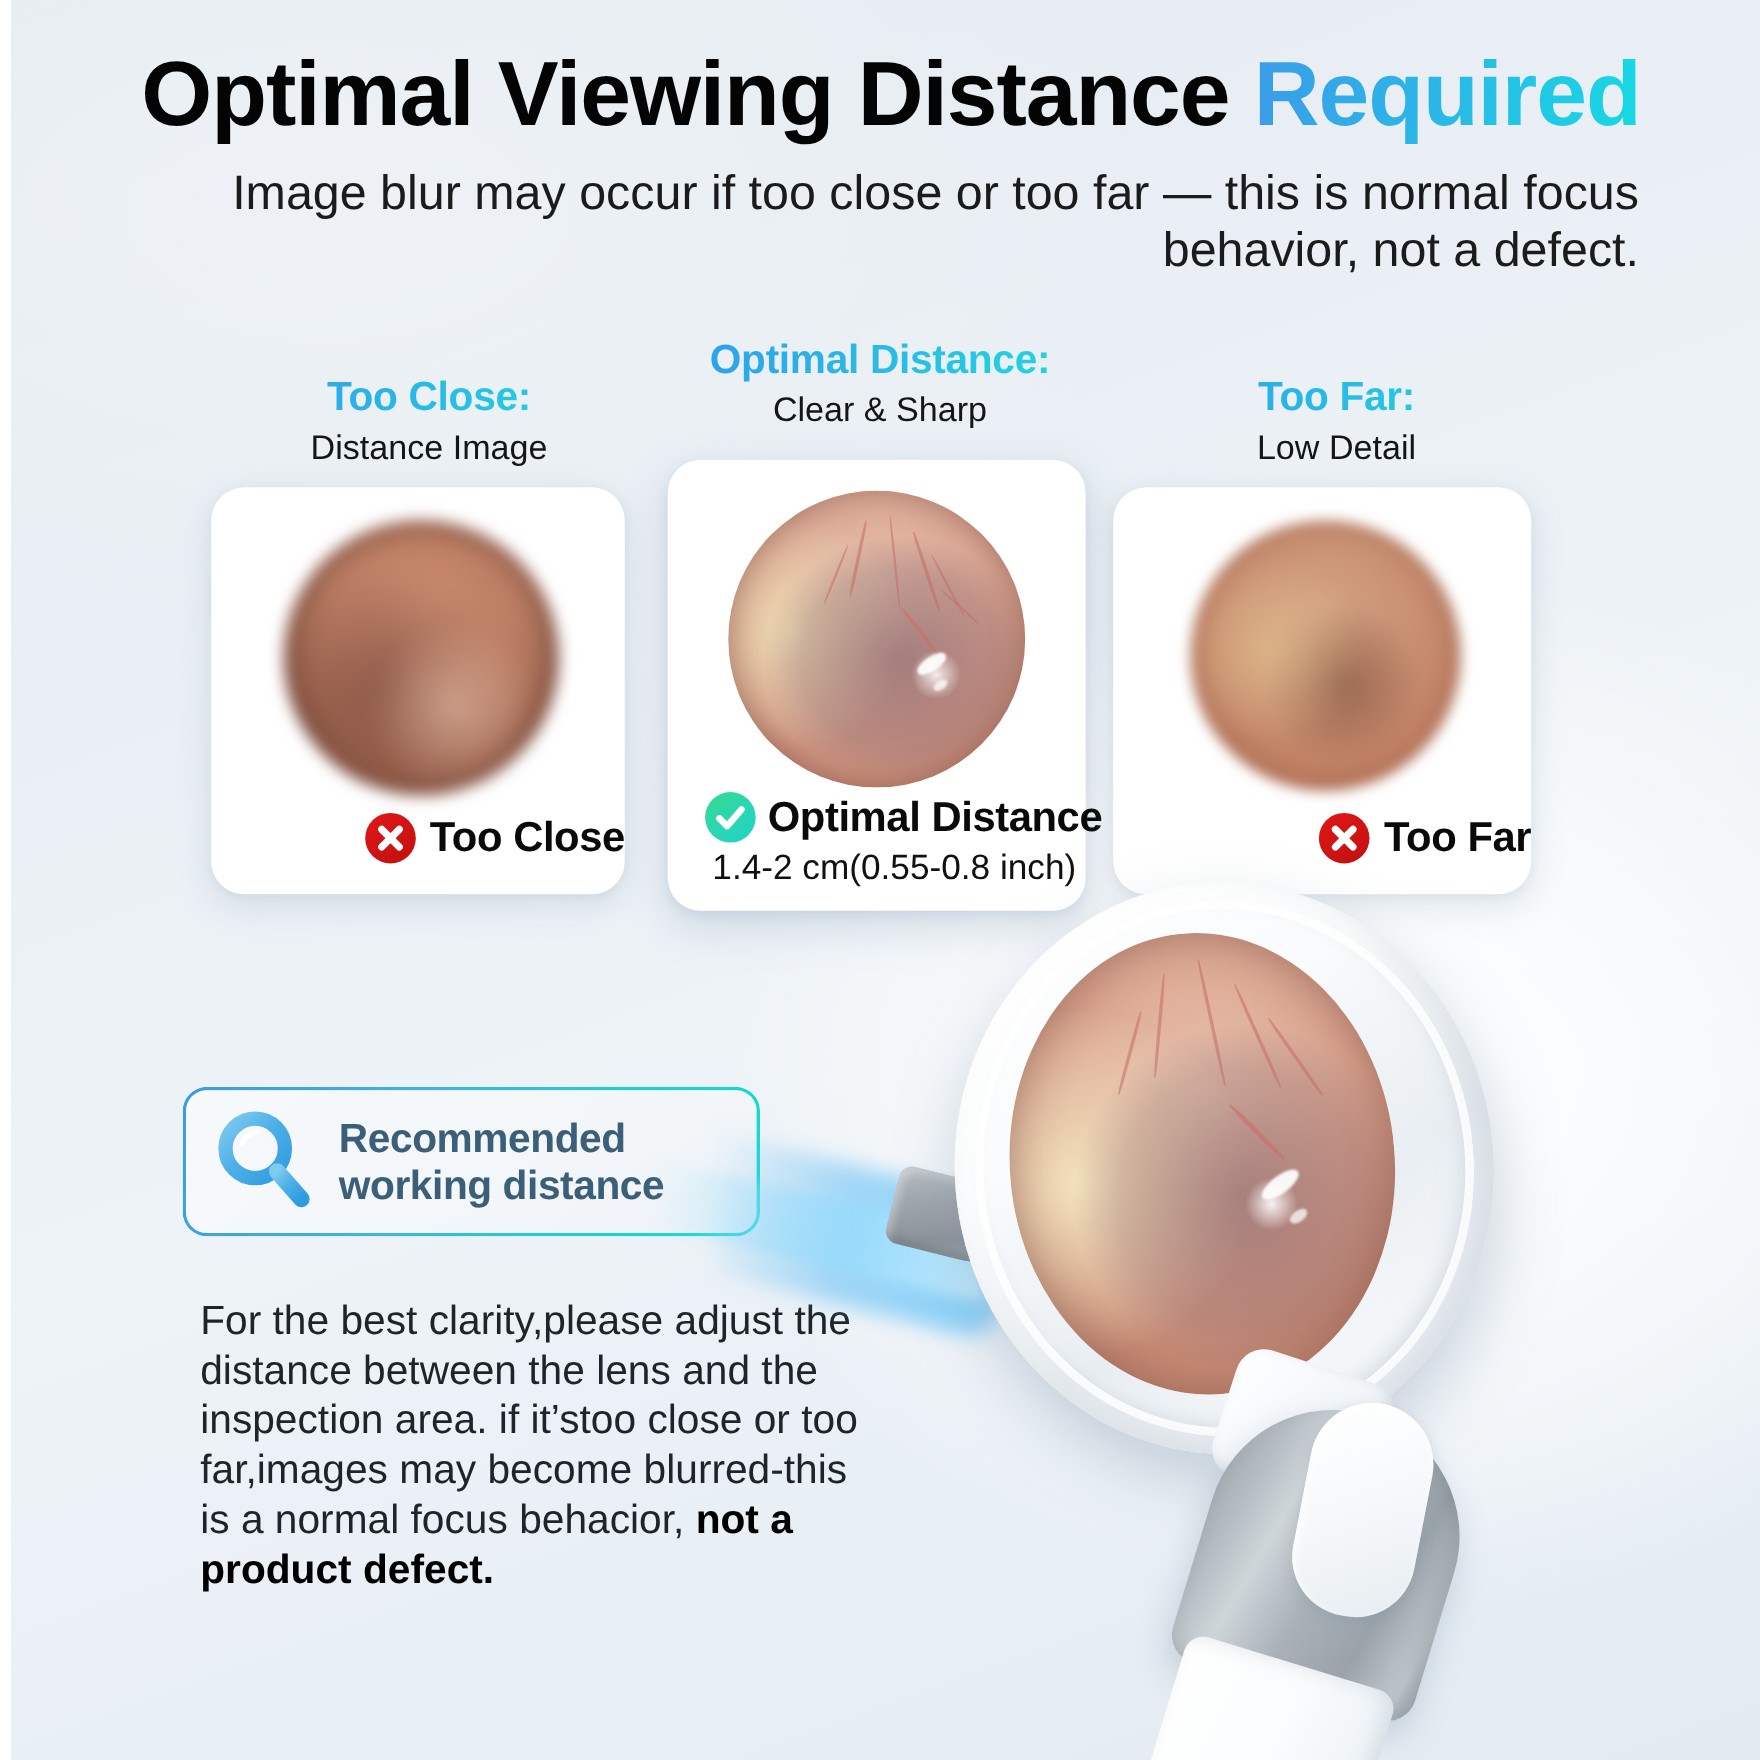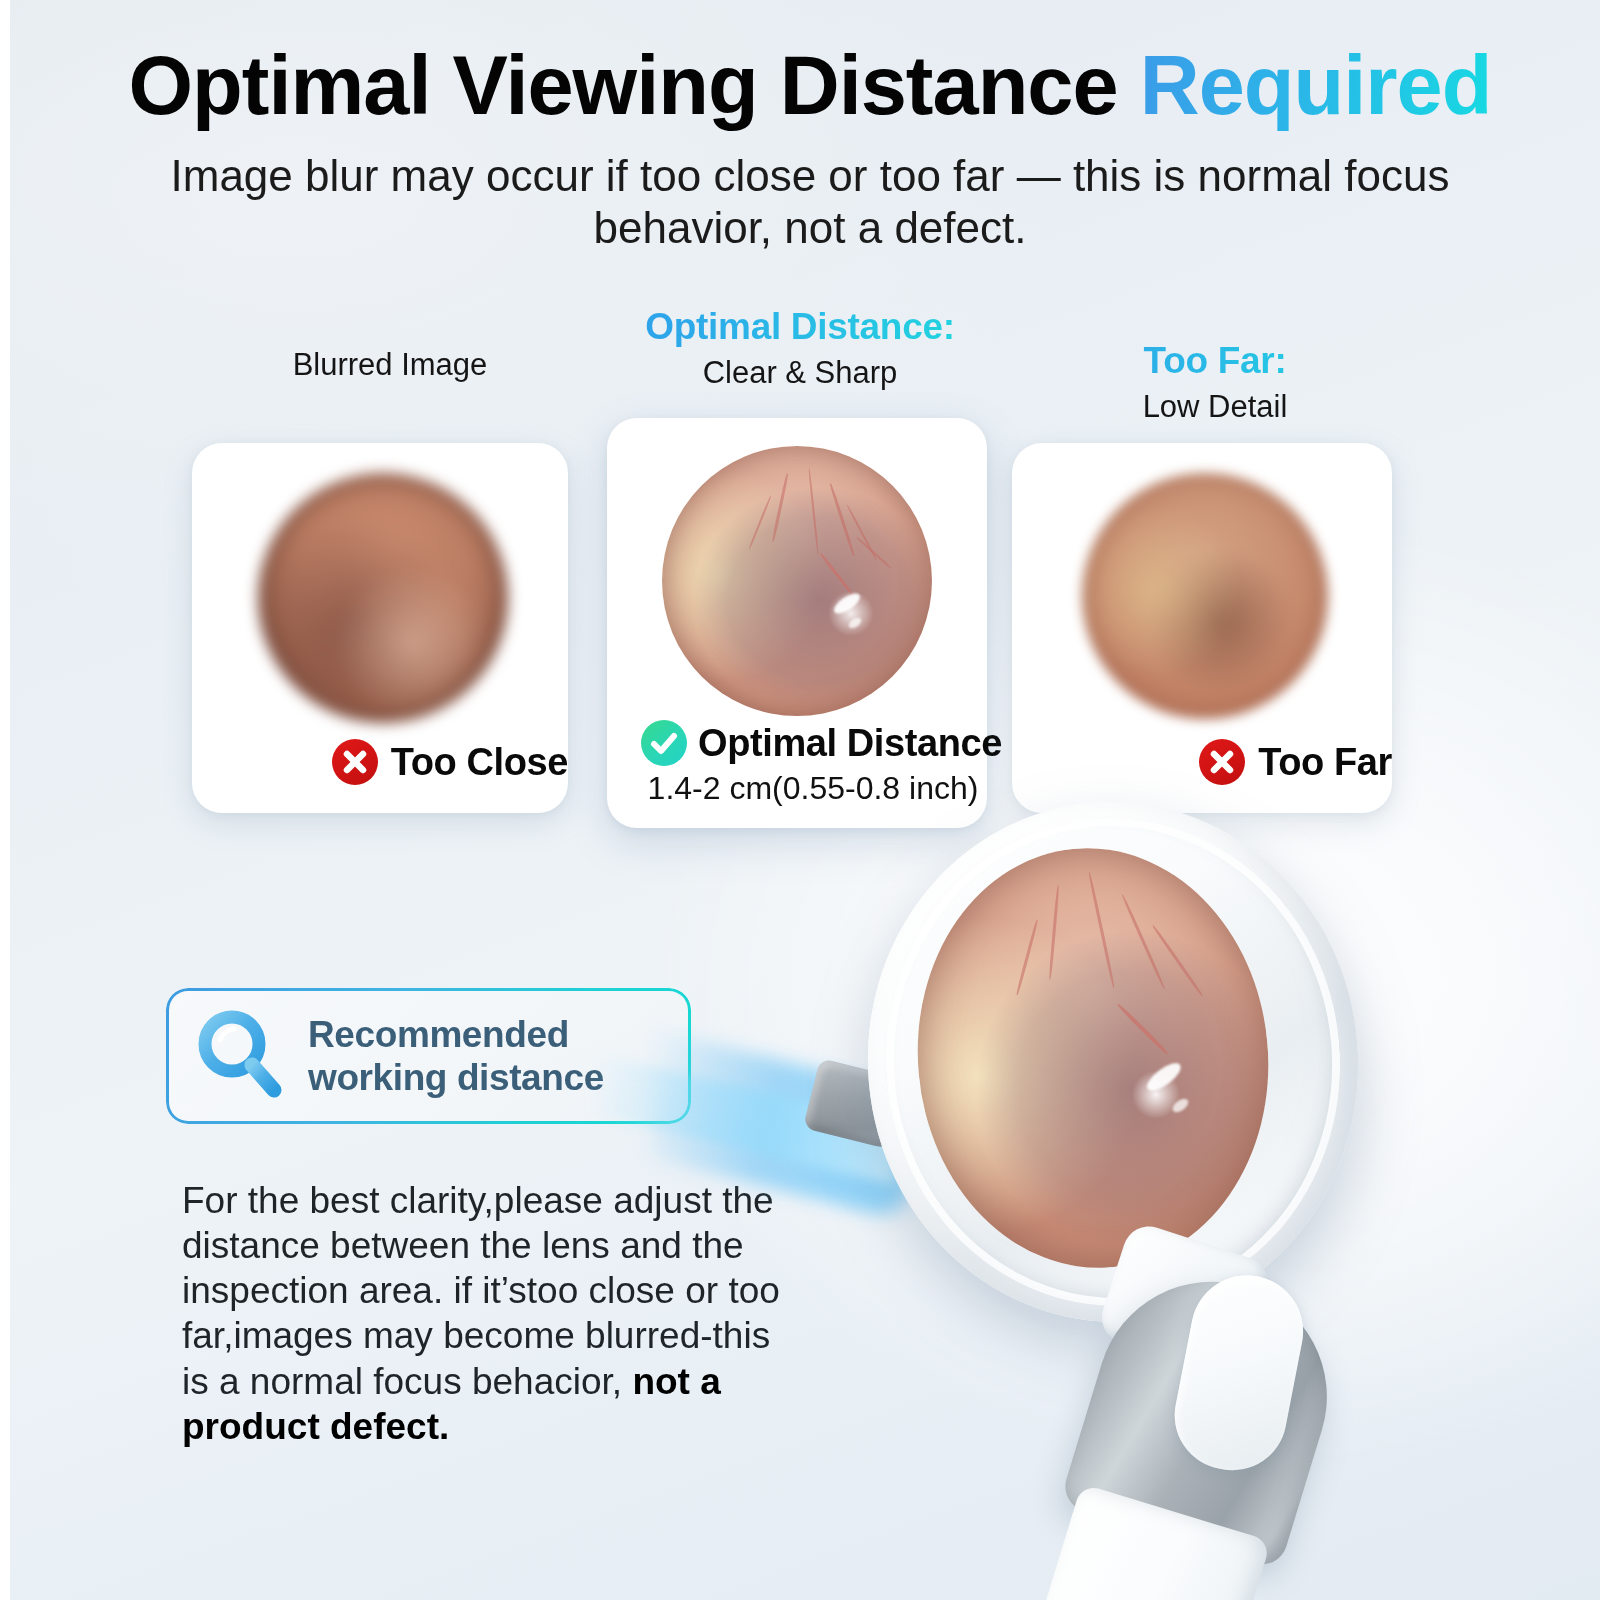--- a/index.html
+++ b/index.html
@@ -31,21 +31,21 @@
   }
   .title .accent {
     background:linear-gradient(96deg, #3b9ce8 0%, #2bb6e8 45%, #17d9e2 100%);
     -webkit-background-clip:text;
     background-clip:text;
     color:transparent;
     -webkit-text-fill-color:transparent;
   }
   .subtitle {
     position:absolute; top:150px; left:120px; width:1360px;
-    text-align:center;
+    text-align:right;
     font-size:44px; line-height:1.19;
     color:#1b1b1b;
   }
 
   
   .col-head { position:absolute; text-align:center; }
   .col-head .ch-main {
     font-size:37px; font-weight:bold; letter-spacing:-0.3px;
     background:linear-gradient(95deg, #2f9ceb 0%, #29bbe6 50%, #1fd9dd 100%);
     -webkit-background-clip:text; background-clip:text;
@@ -263,21 +263,22 @@
 
 <div id="stage">
 
   <div class="title">
     <span>Optimal Viewing Distance </span><span class="accent">Required</span>
   </div>
 
   <div class="subtitle">Image blur may occur if too close or too far — this is normal focus behavior, not a defect.</div>
 
   <div class="col-head" id="head-close">
-    <div class="ch-sub">Blurred Image</div>
+    <div class="ch-main">Too Close:</div>
+    <div class="ch-sub">Distance Image</div>
   </div>
 
   <div class="col-head" id="head-opt">
     <div class="ch-main">Optimal Distance:</div>
     <div class="ch-sub">Clear &amp; Sharp</div>
   </div>
 
   <div class="col-head" id="head-far">
     <div class="ch-main">Too Far:</div>
     <div class="ch-sub">Low Detail</div>

